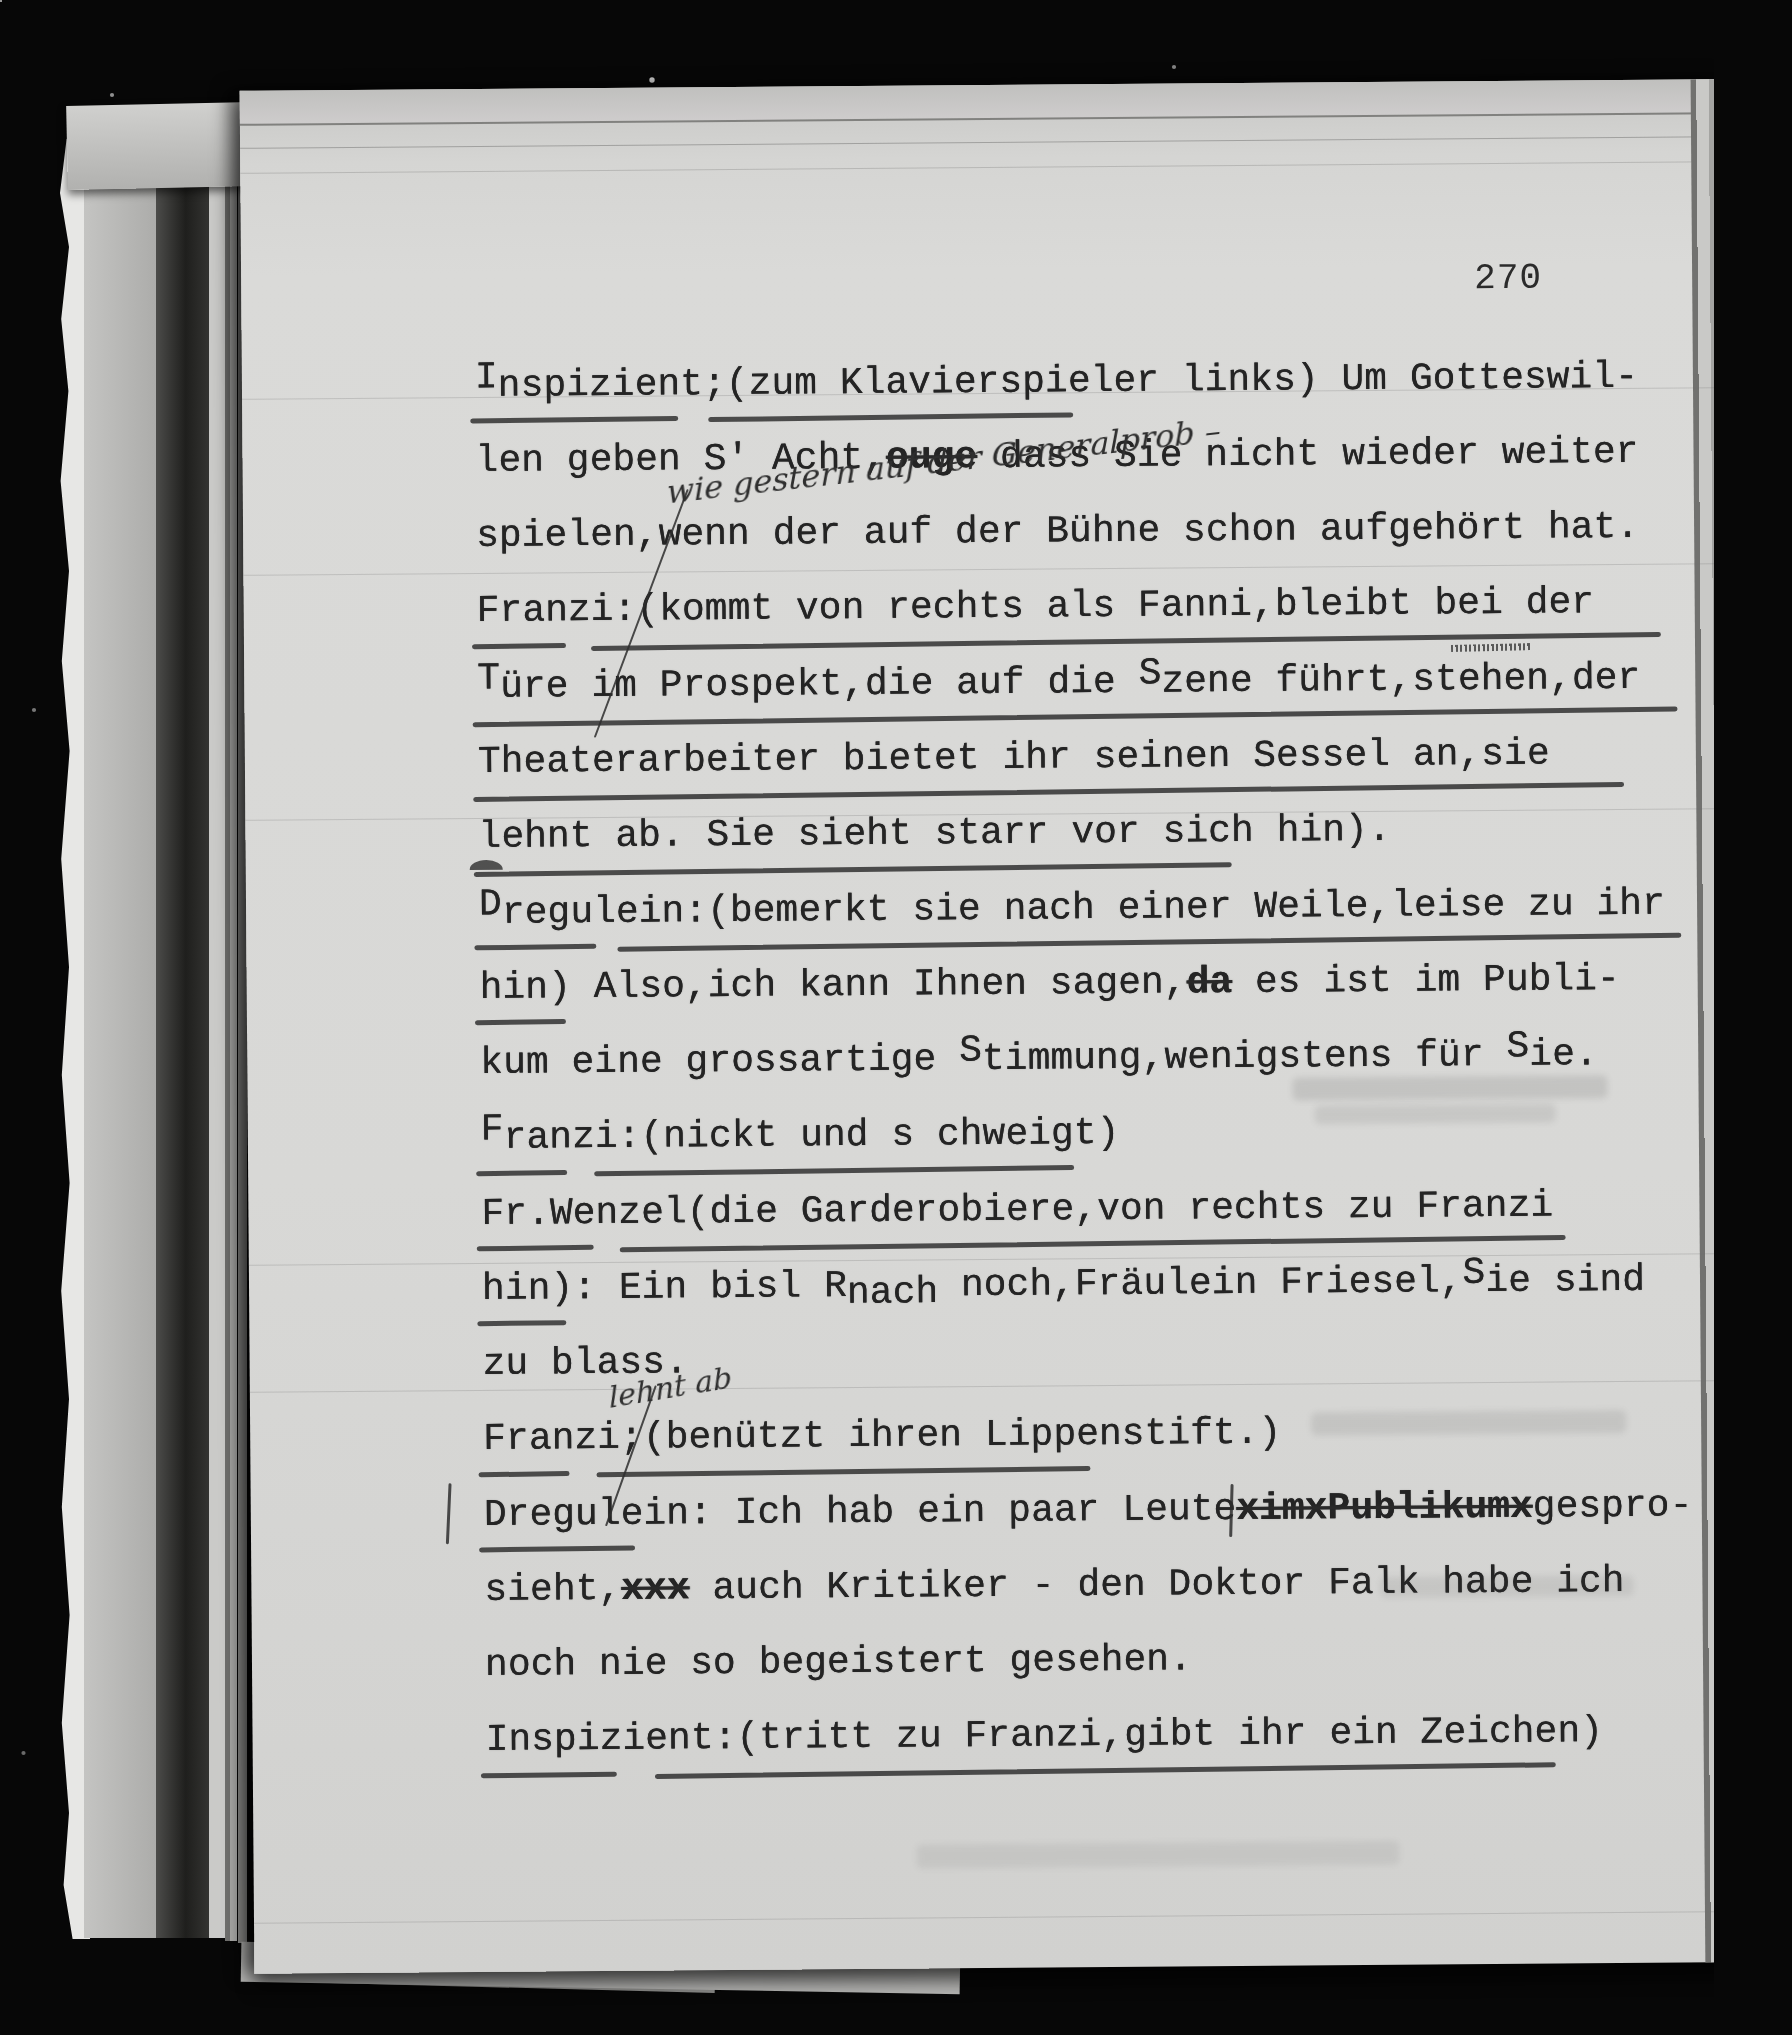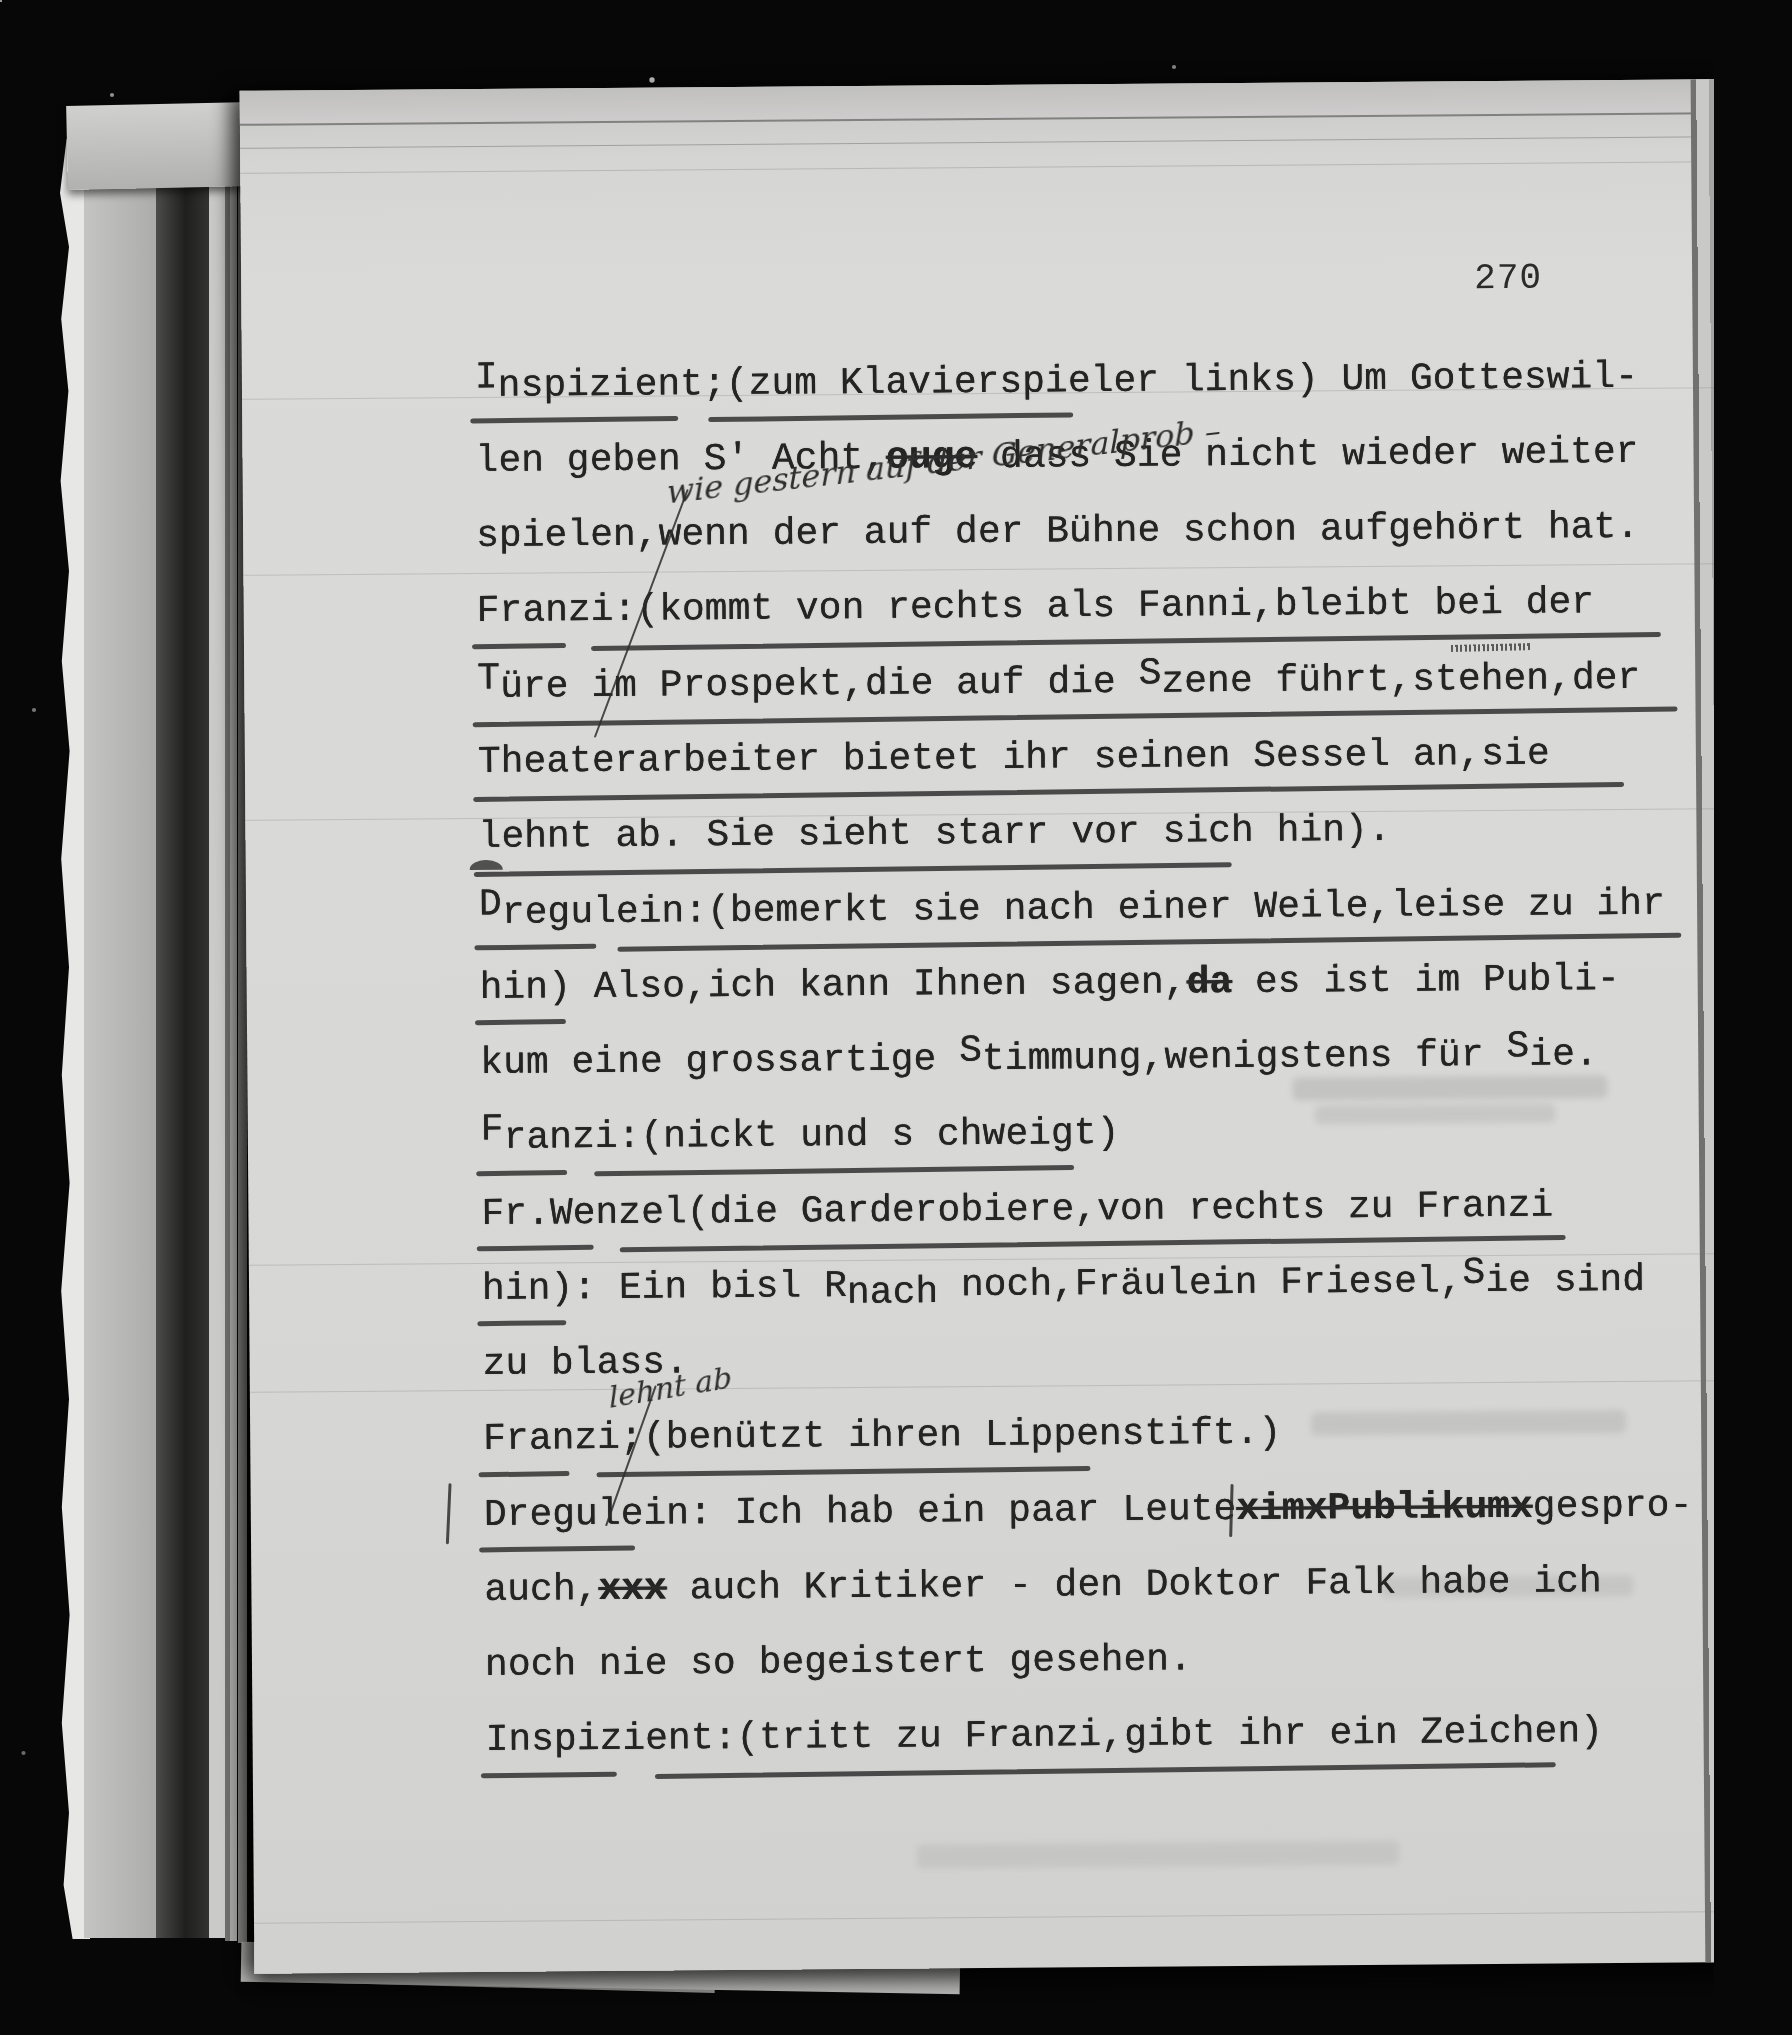--- a/index.html
+++ b/index.html
@@ -109,21 +109,21 @@
         <div class="underline-stroke" style="left: 228px; top: 1157px; width: 117px;"></div>
         <div class="underline-stroke" style="left: 371px; top: 1157px; width: 946px;"></div>
         <div class="text-line" style="top: 1174px; left: 233px;"><span>hin): Ein bisl R</span><span class="sub">nach</span><span> noch,Fräulein Friesel,</span><span class="sup">S</span><span>ie sind</span></div>
         <div class="underline-stroke" style="left: 228px; top: 1232px; width: 89px;"></div>
         <div class="text-line" style="top: 1249px; left: 233px;"><span>zu blass.</span></div>
         <div class="text-line" style="top: 1324px; left: 233px;"><span>Franzi;(benützt ihren Lippenstift.)</span></div>
         <div class="underline-stroke" style="left: 228px; top: 1383px; width: 91px;"></div>
         <div class="underline-stroke" style="left: 346px; top: 1383px; width: 494px;"></div>
         <div class="text-line" style="top: 1400px; left: 233px;"><span>Dregulein: Ich hab ein paar Leute</span><span class="strike">ximxPublikumx</span><span>gespro-</span></div>
         <div class="underline-stroke" style="left: 228px; top: 1458px; width: 156px;"></div>
-        <div class="text-line" style="top: 1475px; left: 233px;"><span>auch,</span><span class="strike">xxx</span><span> auch Kritiker - den Doktor Falk habe ich</span></div>
+        <div class="text-line" style="top: 1475px; left: 233px;"><span>sieht,</span><span class="strike">xxx</span><span> auch Kritiker - den Doktor Falk habe ich</span></div>
         <div class="text-line" style="top: 1550px; left: 233px;"><span>noch nie so begeistert gesehen.</span></div>
         <div class="text-line" style="top: 1625px; left: 233px;"><span>Inspizient:(tritt zu Franzi,gibt ihr ein Zeichen)</span></div>
         <div class="underline-stroke" style="left: 228px; top: 1684px; width: 136px;"></div>
         <div class="underline-stroke" style="left: 402px; top: 1684px; width: 901px;"></div>
         <div class="hw" style="left: 424px; top: 386px; font-size: 32px; transform: rotate(-6deg) skewX(-6deg);">wie gestern auf der Generalprob –</div>
         <div class="hw" style="left: 359px; top: 1292px; font-size: 30px; transform: rotate(-9deg) skewX(-6deg);">lehnt ab</div>
         <div class="pen-stroke" style="left: 444px; top: 402px; width: 2.2px; height: 265px; transform: rotate(21deg);"></div>
         <div class="pen-stroke" style="left: 405px; top: 1298px; width: 2.2px; height: 149px; transform: rotate(20deg);"></div>
         <div class="pen-stroke" style="left: 198px; top: 1394px; width: 2.8px; height: 61px; transform: rotate(3deg);"></div>
         <div class="pen-stroke" style="left: 980px; top: 1401px; width: 2.8px; height: 53px; transform: rotate(2deg);"></div>

